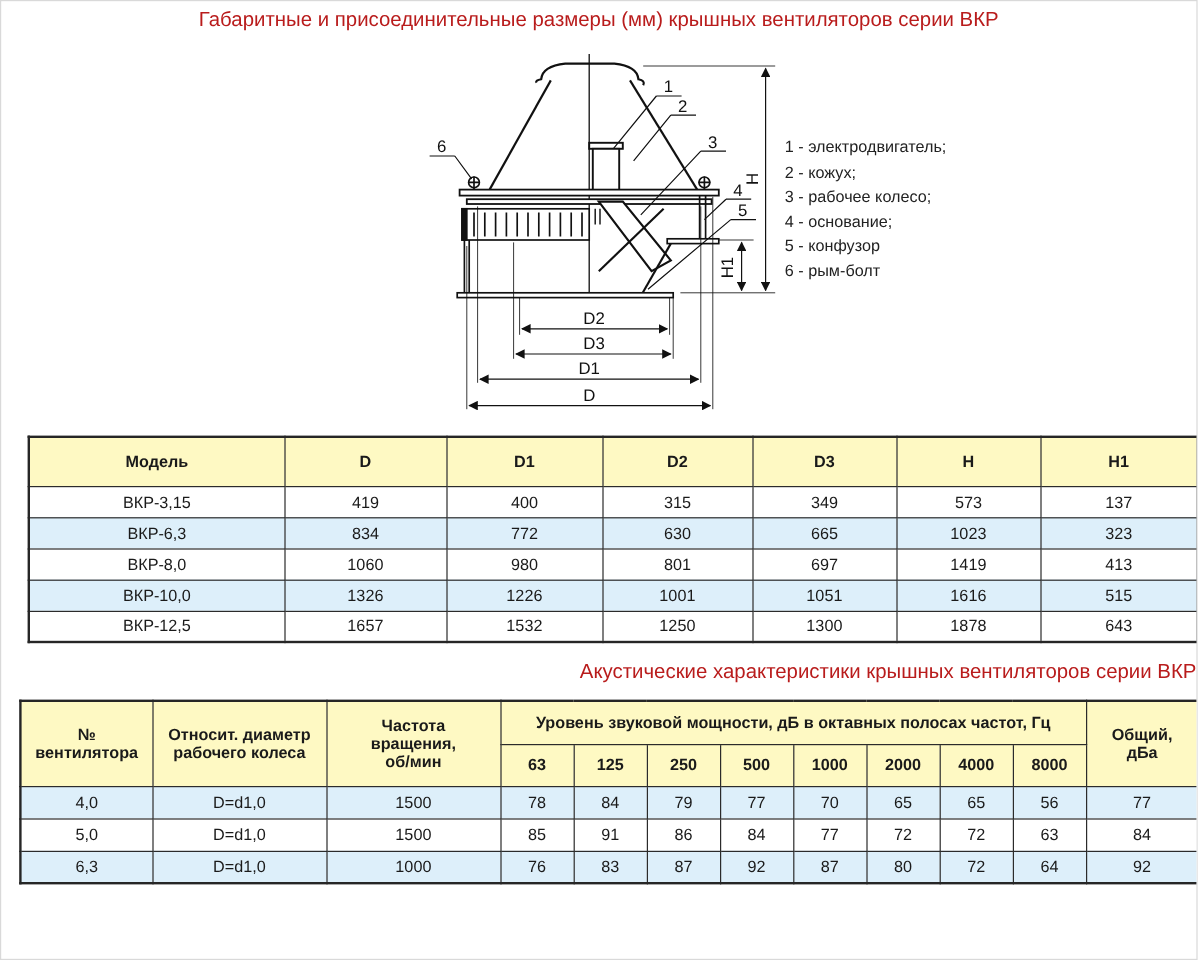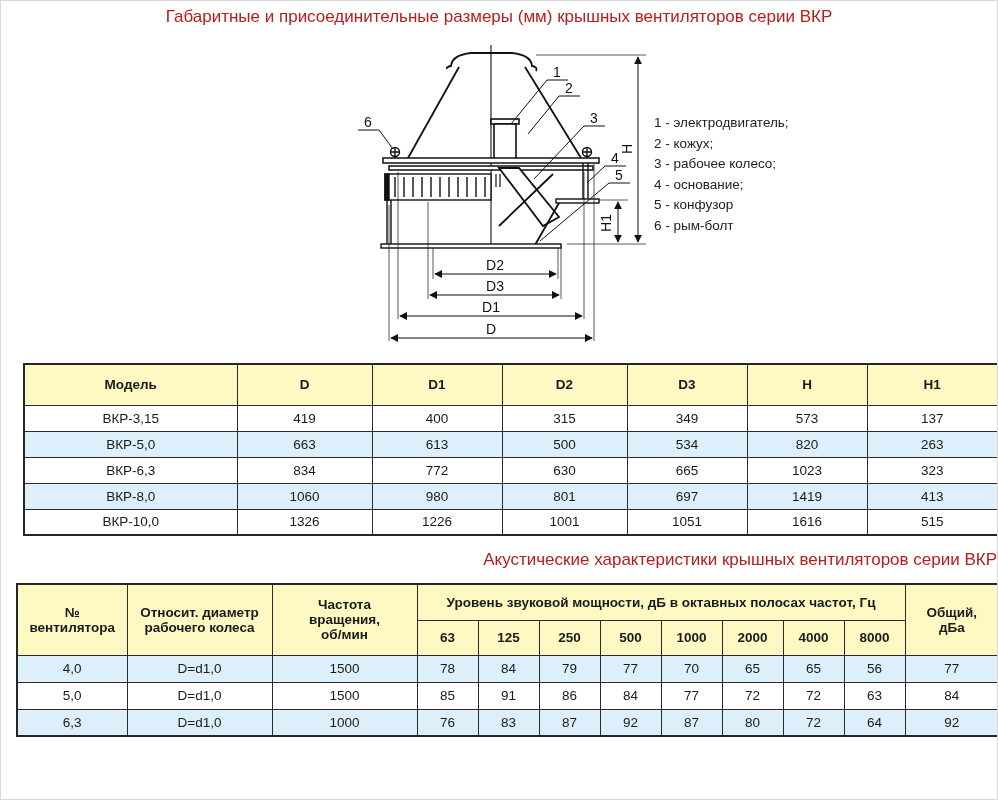--- a/index.html
+++ b/index.html
@@ -203,29 +203,20 @@
       <tr>
         <td>ВКР-3,15</td>
         <td>419</td>
         <td>400</td>
         <td>315</td>
         <td>349</td>
         <td>573</td>
         <td>137</td>
       </tr>
       <tr>
-        <td>ВКР-5,0</td>
-        <td>663</td>
-        <td>613</td>
-        <td>500</td>
-        <td>534</td>
-        <td>820</td>
-        <td>263</td>
-      </tr>
-      <tr>
         <td>ВКР-6,3</td>
         <td>834</td>
         <td>772</td>
         <td>630</td>
         <td>665</td>
         <td>1023</td>
         <td>323</td>
       </tr>
       <tr>
         <td>ВКР-8,0</td>
@@ -237,20 +228,29 @@
         <td>413</td>
       </tr>
       <tr>
         <td>ВКР-10,0</td>
         <td>1326</td>
         <td>1226</td>
         <td>1001</td>
         <td>1051</td>
         <td>1616</td>
         <td>515</td>
+      </tr>
+      <tr>
+        <td>ВКР-12,5</td>
+        <td>1657</td>
+        <td>1532</td>
+        <td>1250</td>
+        <td>1300</td>
+        <td>1878</td>
+        <td>643</td>
       </tr>
     </tbody>
 </table>
 
 <h2 class="doc-title acoustic-title">Акустические характеристики крышных вентиляторов серии ВКР</h2>
 
 <table class="ac-table">
   <colgroup>
     <col style="width:110px">
       <col style="width:145px">

